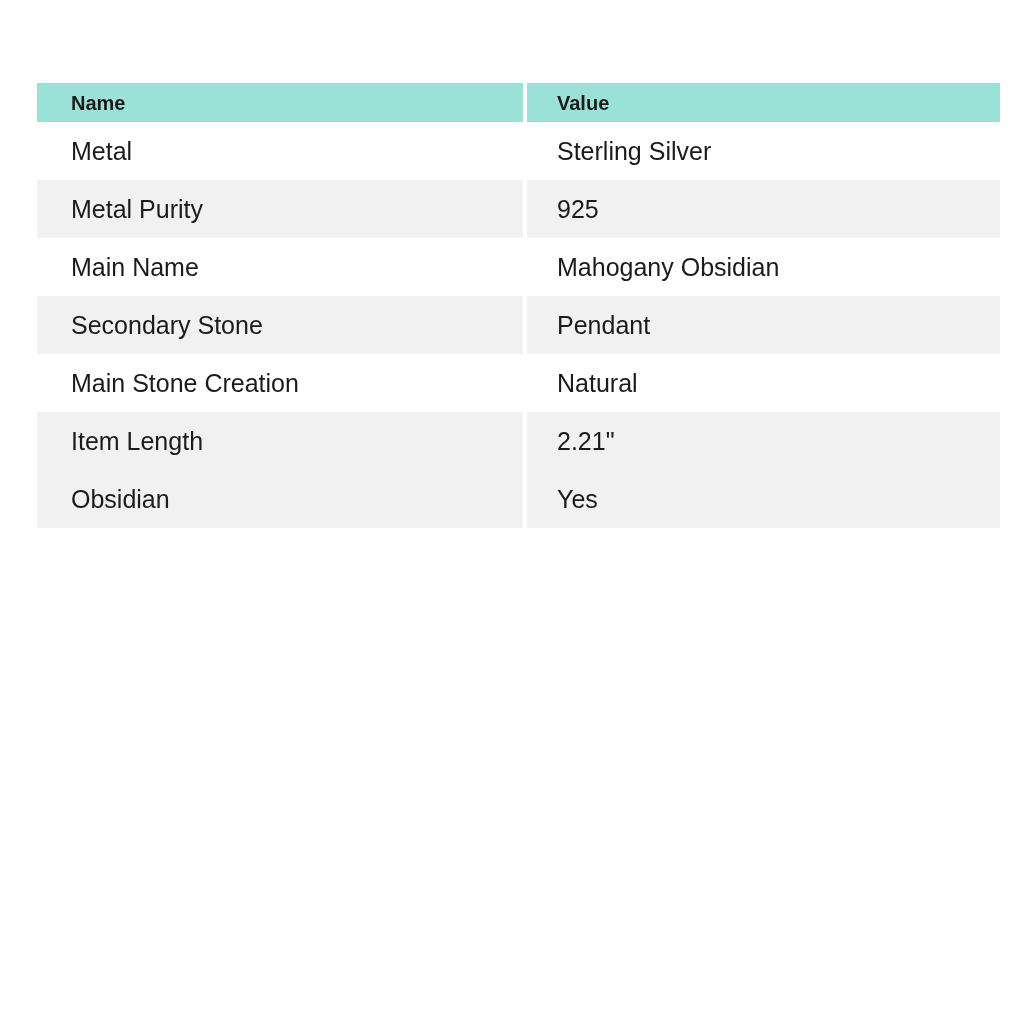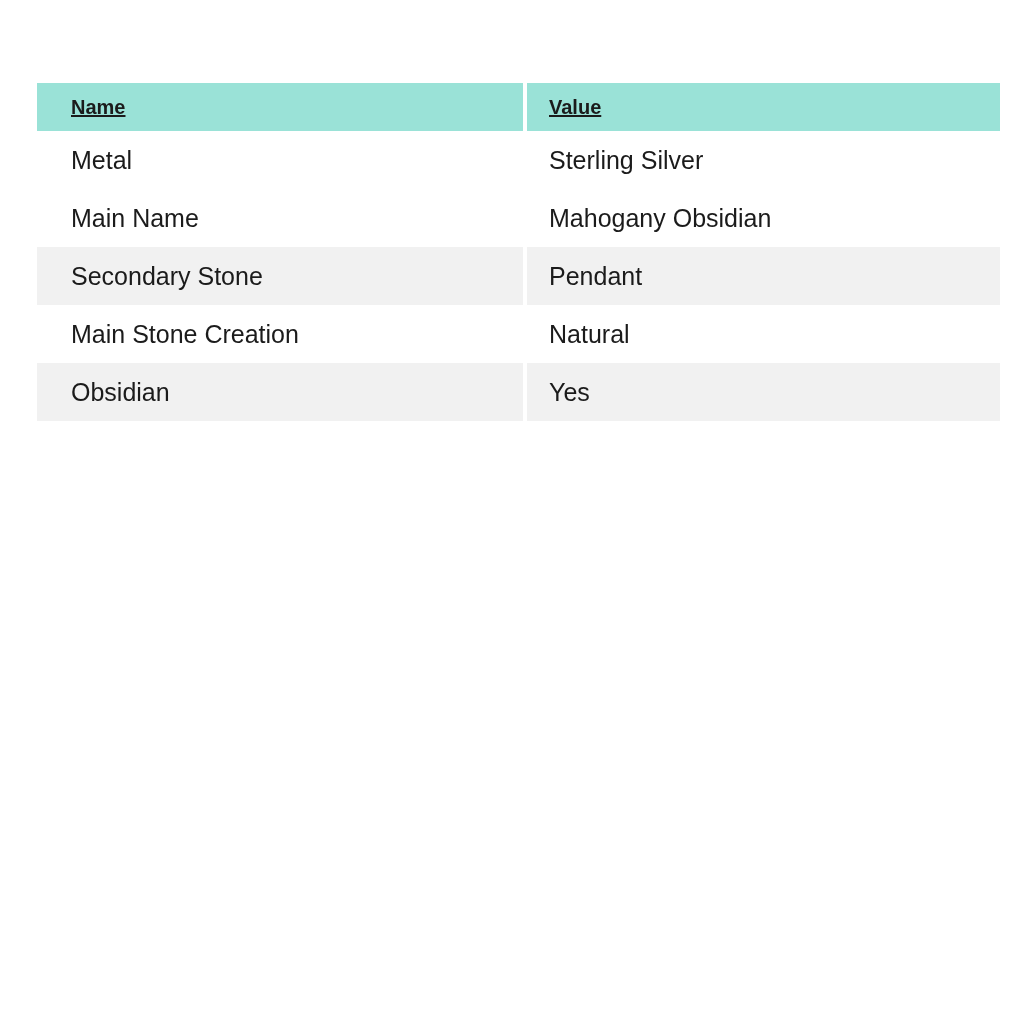--- a/index.html
+++ b/index.html
@@ -36,34 +36,33 @@
     text-align: left;
     vertical-align: middle;
     font-size: 25px;
     line-height: 1.2;
     color: var(--text);
     white-space: nowrap;
     overflow: hidden;
   }
   thead th {
     background: var(--header-bg);
-    height: 48px;
+    height: 39px;
     font-size: 20px;
     font-weight: 600;
-    text-decoration: underline;
   }
   tbody td {
     background: var(--row-bg);
     height: 58px;
     font-weight: 400;
   }
   tbody tr.striped td { background: var(--stripe-bg); }
   th.name-col, td.name-col { padding-left: 34px; }
   th.value-col, td.value-col {
-    padding-left: 22px;
+    padding-left: 30px;
     border-left: 4px solid var(--divider);
   }
 </style>
 </head>
 <body>
 
 <div class="spec-table-wrap">
   <table class="spec-table">
     <colgroup>
       <col class="col-name">
@@ -73,31 +72,39 @@
       <tr>
         <th class="name-col">Name</th>
         <th class="value-col">Value</th>
       </tr>
     </thead>
     <tbody>
         <tr>
     <td class="name-col">Metal</td>
     <td class="value-col">Sterling Silver</td>
   </tr>
+        <tr class="striped">
+    <td class="name-col">Metal Purity</td>
+    <td class="value-col">925</td>
+  </tr>
         <tr>
     <td class="name-col">Main Name</td>
     <td class="value-col">Mahogany Obsidian</td>
   </tr>
         <tr class="striped">
     <td class="name-col">Secondary Stone</td>
     <td class="value-col">Pendant</td>
   </tr>
         <tr>
     <td class="name-col">Main Stone Creation</td>
     <td class="value-col">Natural</td>
   </tr>
         <tr class="striped">
+    <td class="name-col">Item Length</td>
+    <td class="value-col">2.21"</td>
+  </tr>
+        <tr class="striped">
     <td class="name-col">Obsidian</td>
     <td class="value-col">Yes</td>
   </tr>
       </tbody>
   </table>
 </div>
 
 </body></html>

